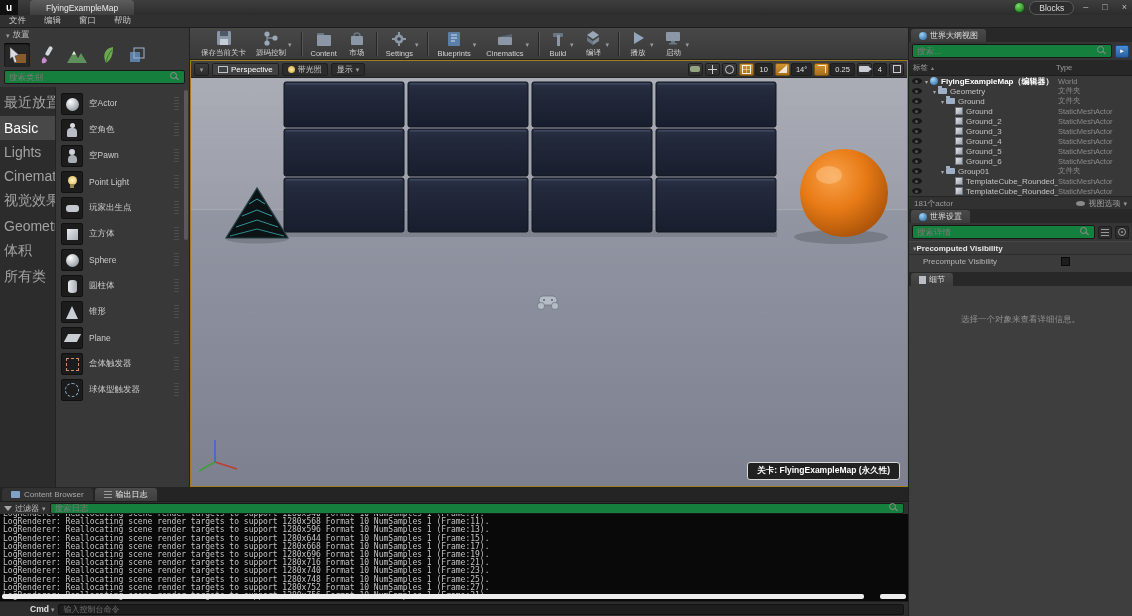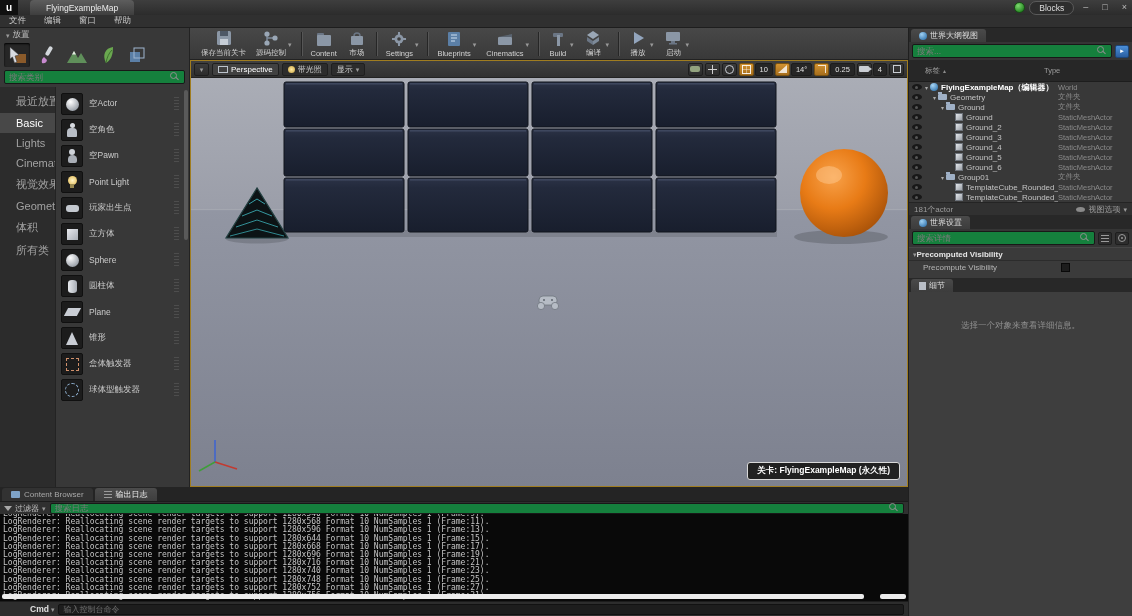--- a/index.html
+++ b/index.html
@@ -41,21 +41,21 @@
   .search input { flex:1; min-width:0; background:transparent; border:0; outline:0; color:#ddd;
     font-size:8.5px; font-family:inherit; }
   .search input::placeholder { color:#7a7a7a; }
   .mag { width:10px; height:10px; position:relative; flex:none; }
   .mag::before { content:""; position:absolute; left:0; top:0; width:5px; height:5px;
     border:1.3px solid #8f8f8f; border-radius:50%; }
   .mag::after { content:""; position:absolute; left:5px; top:6px; width:4px; height:1.3px;
     background:#8f8f8f; transform:rotate(45deg); }
   .modes-body { flex:1; display:flex; min-height:0; }
   .cats { width:56px; background:#2c2c2c; border-right:1px solid #232323; padding-top:3px; }
-  .cat { padding:4px 16px; color:#a2a2a2; font-size:11px; white-space:nowrap; overflow:hidden; }
+  .cat { padding:4px 4px; color:#a2a2a2; font-size:14px; white-space:nowrap; overflow:hidden; }
   .cat.sel { background:#484848; color:#fff; }
   .items { flex:1; position:relative; padding:4px 10px 0 5px; }
   .item { display:flex; align-items:center; height:26px; }
   .thumb { width:22px; height:22px; flex:none; background:#1c1c1c; border:1px solid #101010;
     border-radius:2px; margin-right:6px; position:relative; display:flex; align-items:center; justify-content:center; }
   .item .lbl { color:#cbcbcb; font-size:8.5px; white-space:nowrap; overflow:hidden; }
   .grip { margin-left:auto; width:5px; height:14px; flex:none;
     background:repeating-linear-gradient(#5b5b5b 0 1px, transparent 1px 3px); opacity:.6; }
   .vscroll { position:absolute; right:1px; top:3px; width:4px; height:150px; background:#5a5a5a; border-radius:2px; }
   
@@ -138,22 +138,22 @@
   .blue-btn { width:14px; height:13px; border-radius:2px; background:linear-gradient(#4b8fd8,#2a5ea0);
     border:1px solid #1d4679; display:flex; align-items:center; justify-content:center; flex:none; }
   .blue-btn::before { content:"▸"; color:#fff; font-size:7px; }
   .sq-btn { width:14px; height:13px; border-radius:2px; background:#2d2d2d; border:1px solid #1e1e1e;
     display:flex; align-items:center; justify-content:center; flex:none; }
   .ico-lines { width:8px; height:7px;
     background:repeating-linear-gradient(#9a9a9a 0 1px, transparent 1px 3px); }
   .ico-gear { width:8px; height:8px; border:1.5px solid #9a9a9a; border-radius:50%; position:relative; }
   .ico-gear::before { content:""; position:absolute; left:1.5px; top:1.5px; width:2px; height:2px;
     background:#9a9a9a; border-radius:50%; }
-  .out-header { height:22px; background:#272727; border-bottom:1px solid #1d1d1d; display:flex;
-    align-items:center; padding:0 16px; color:#9c9c9c; font-size:7.5px; }
+  .out-header { height:16px; background:#272727; border-bottom:1px solid #1d1d1d; display:flex;
+    align-items:center; padding:0 4px; color:#9c9c9c; font-size:7.5px; }
   .oh-label { flex:1; display:flex; gap:3px; align-items:center; }
   .sort::before { content:"▴"; font-size:6px; color:#8b8b8b; }
   .oh-type { width:72px; flex:none; }
   .out-rows { background:#383838; }
   .orow { height:10px; display:flex; align-items:center; padding:0 2px; }
   .orow.world .olabel { color:#fff; font-weight:bold; }
   .eye { width:10px; height:6px; border-radius:50%; background:#181818; position:relative; flex:none; margin:0 3px 0 1px; }
   .eye::after { content:""; position:absolute; left:3.4px; top:1.6px; width:3px; height:3px; border-radius:50%; background:#555; }
   .twist { flex:none; }
   .twist::before { content:"▾"; font-size:6px; color:#a8a8a8; }
@@ -316,27 +316,27 @@
           <span class="thumb t-sphere"></span>
           <span class="lbl">Sphere</span>
           <span class="grip"></span>
         </div>
         <div class="item">
           <span class="thumb t-cylinder"></span>
           <span class="lbl">圆柱体</span>
           <span class="grip"></span>
         </div>
         <div class="item">
+          <span class="thumb t-cone"></span>
+          <span class="lbl">锥形</span>
+          <span class="grip"></span>
+        </div>
+        <div class="item">
           <span class="thumb t-plane"></span>
           <span class="lbl">Plane</span>
-          <span class="grip"></span>
-        </div>
-        <div class="item">
-          <span class="thumb t-cone"></span>
-          <span class="lbl">锥形</span>
           <span class="grip"></span>
         </div>
         <div class="item">
           <span class="thumb t-wirebox"></span>
           <span class="lbl">盒体触发器</span>
           <span class="grip"></span>
         </div>
         <div class="item">
           <span class="thumb t-wiresphere"></span>
           <span class="lbl">球体型触发器</span>

